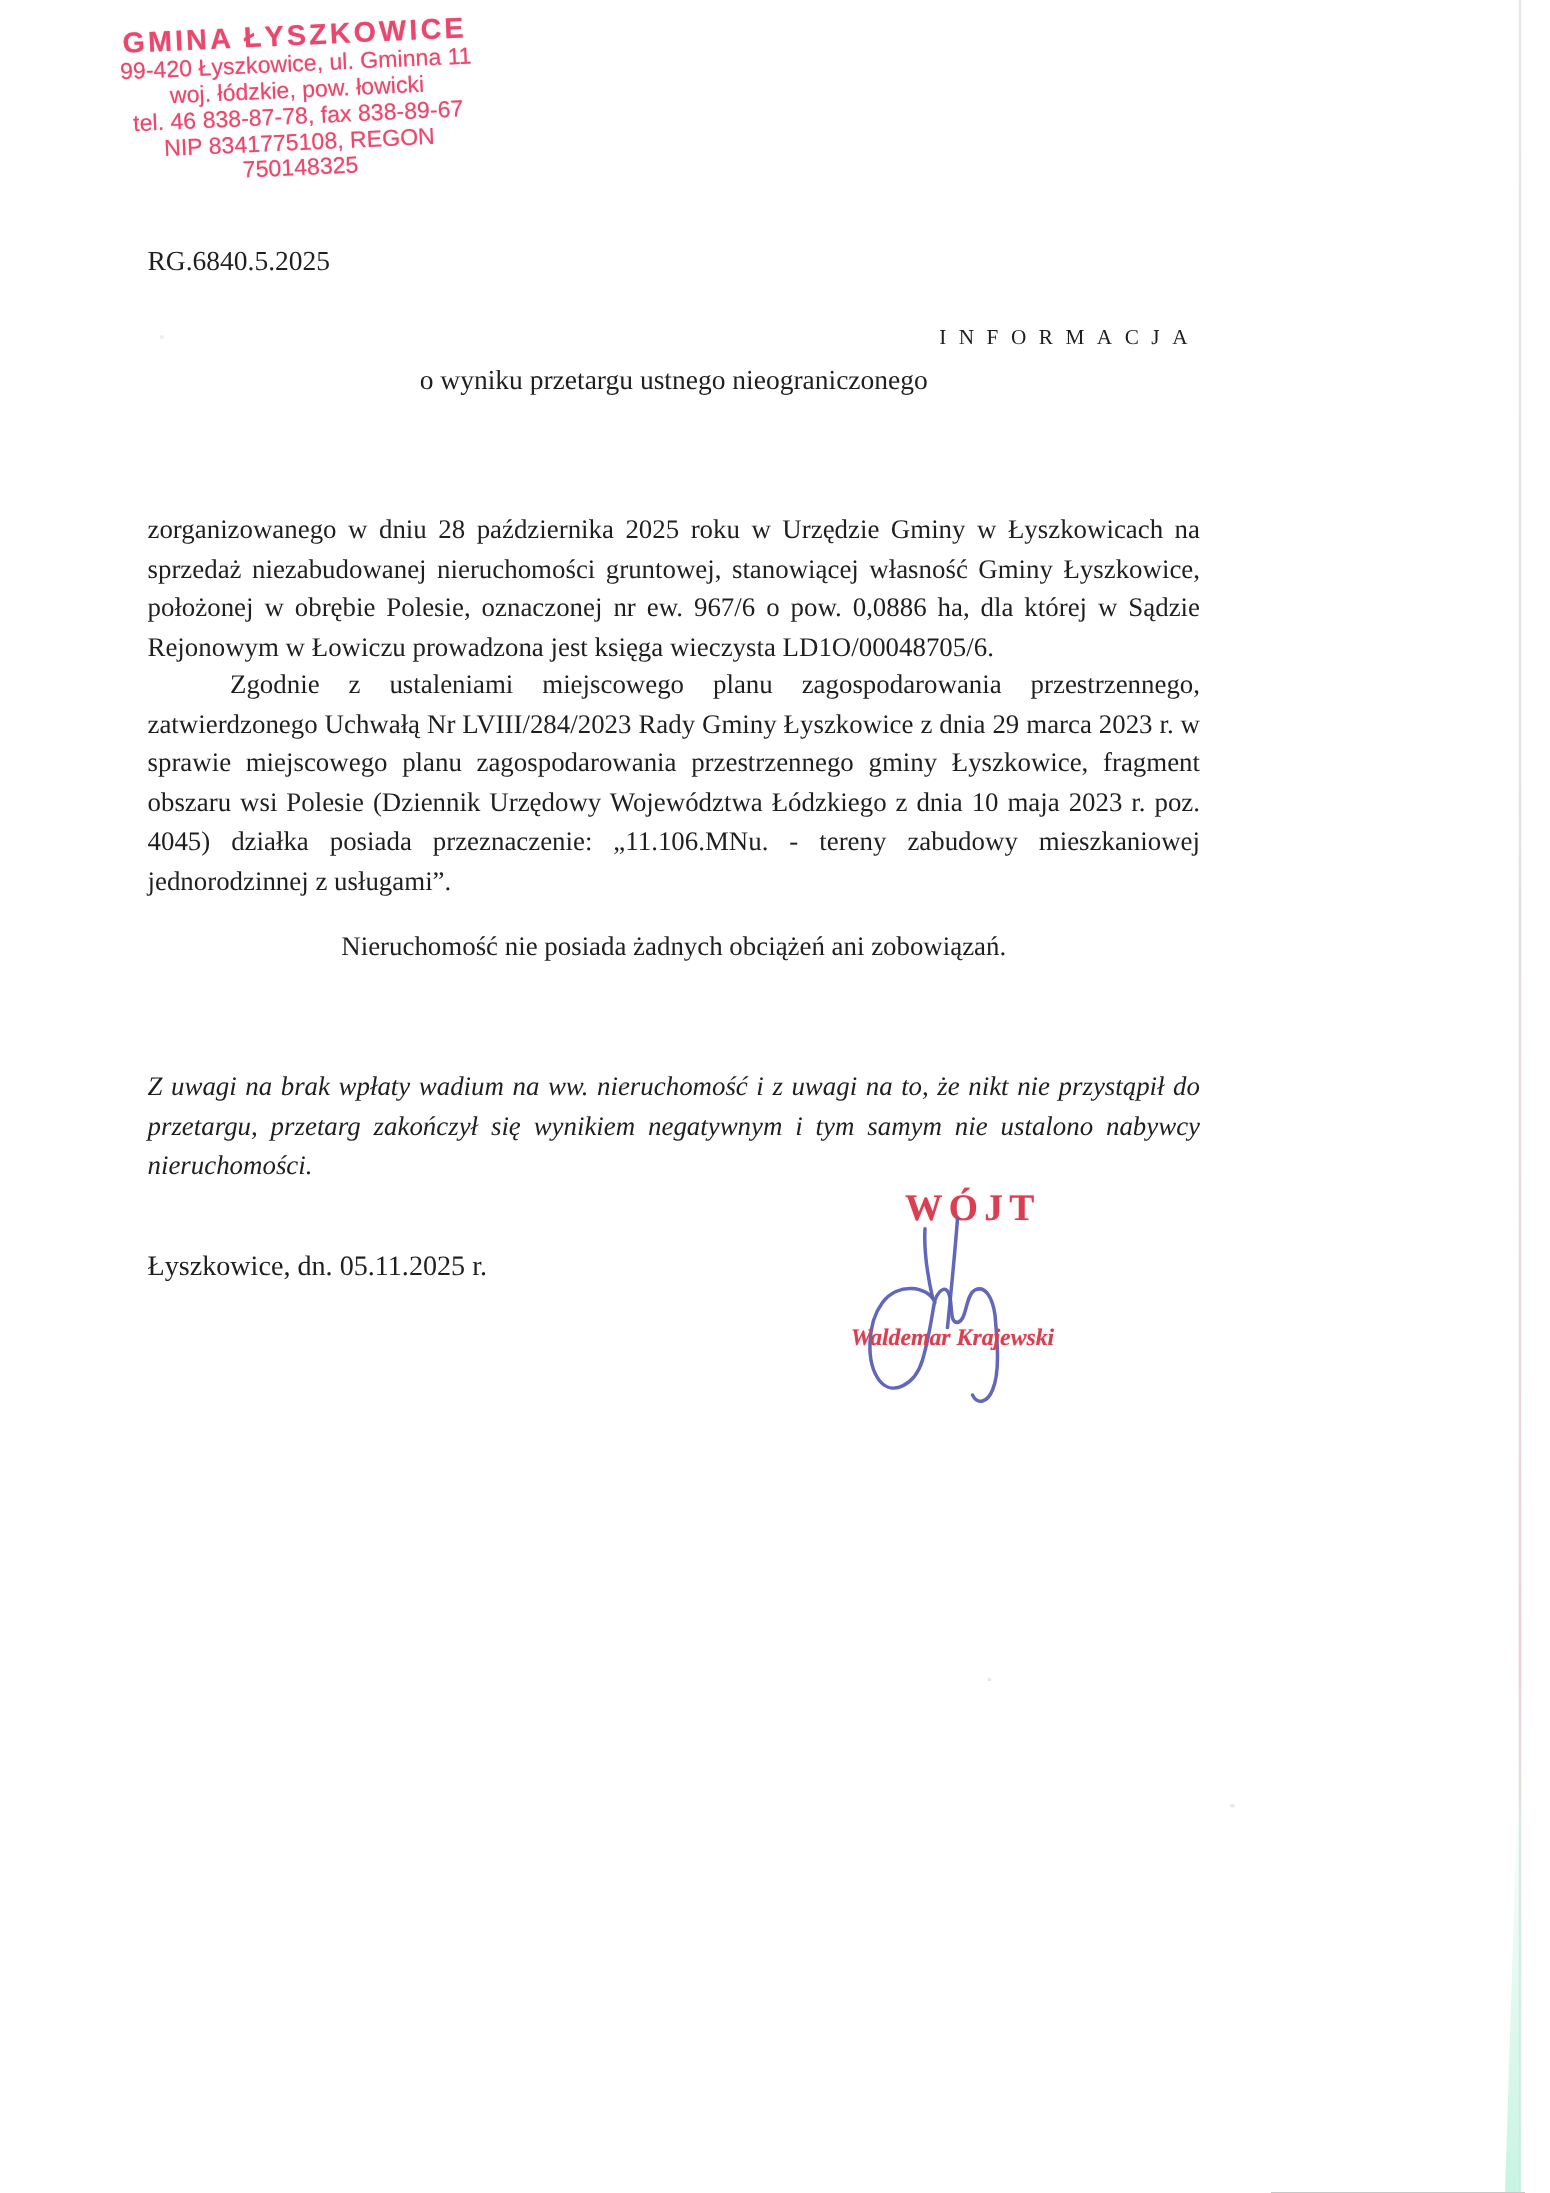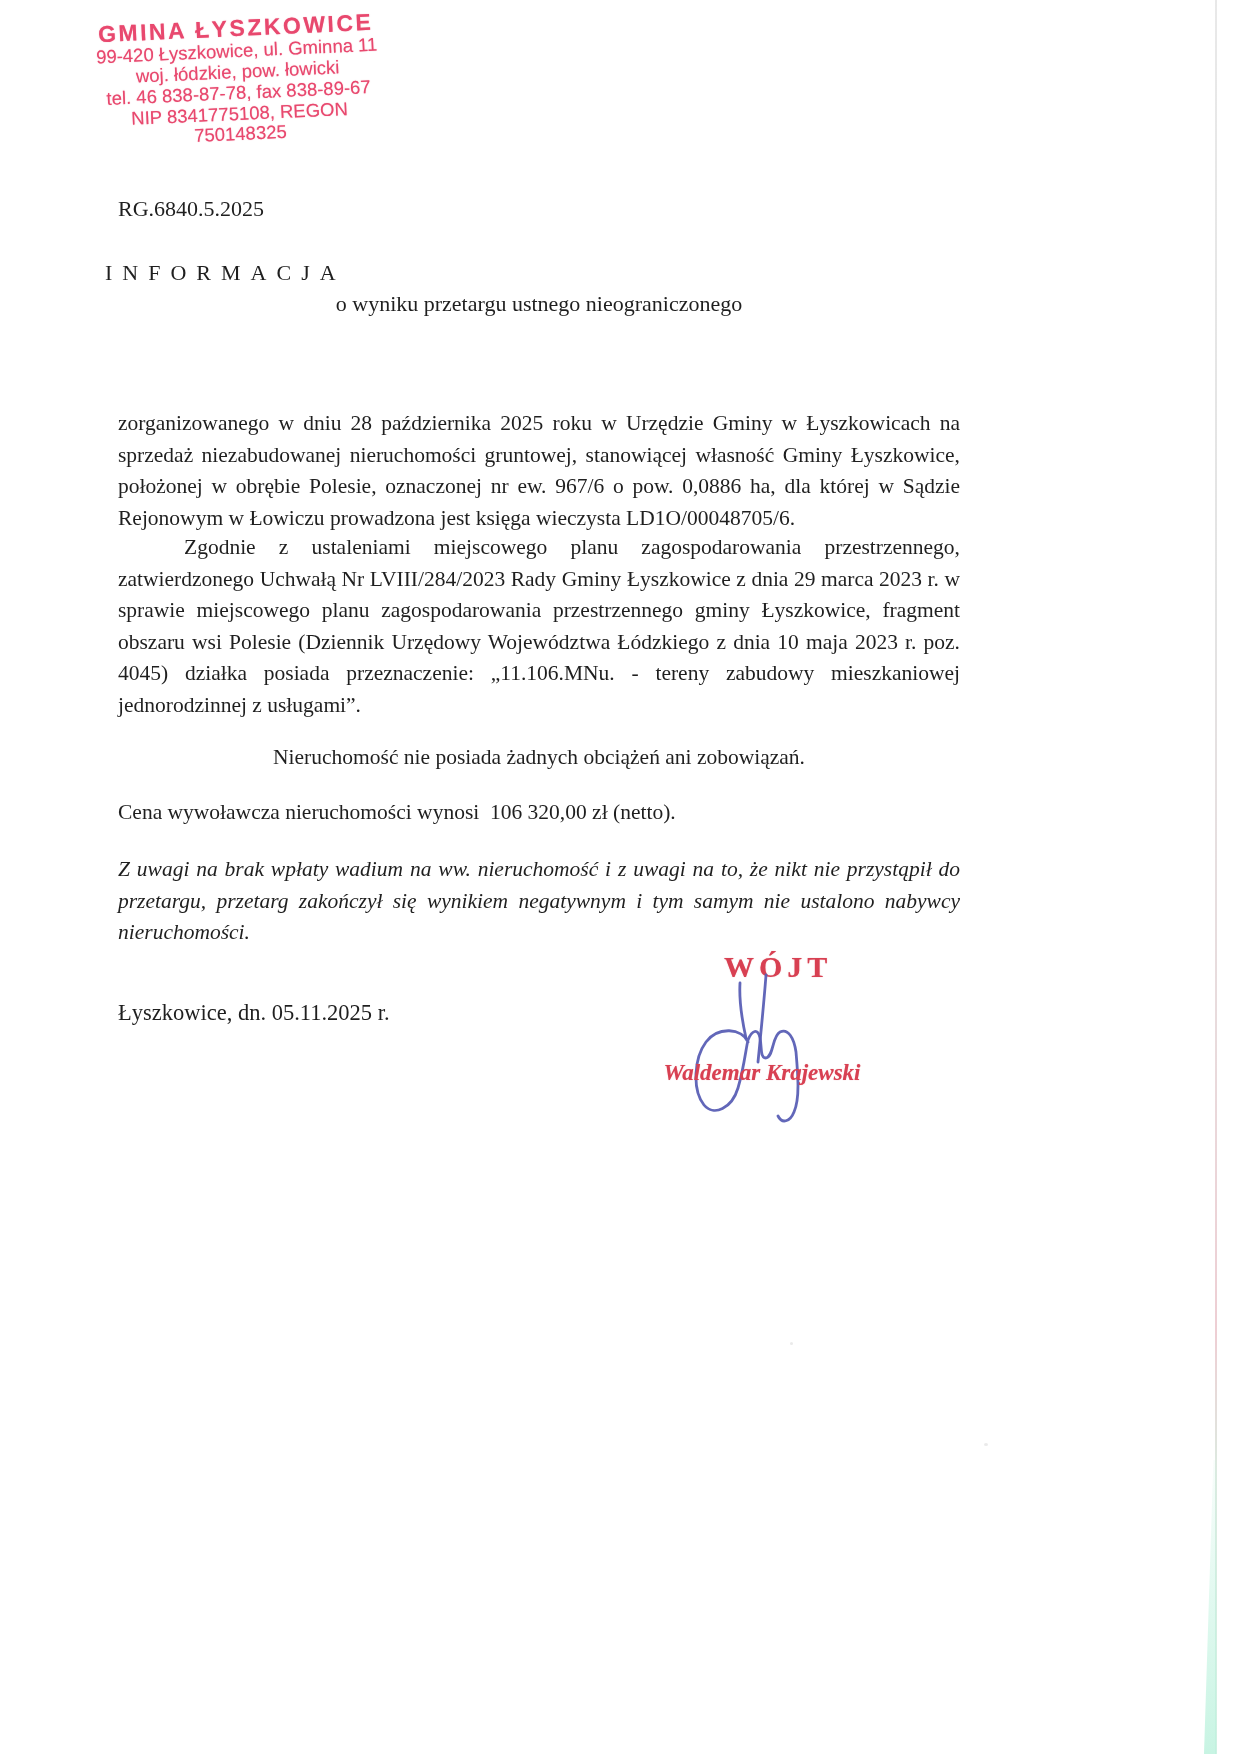--- a/index.html
+++ b/index.html
@@ -19,22 +19,22 @@
     text-align:center;
     color:var(--stamp-color,#e8486e);
     font-family:"Liberation Sans", sans-serif;
     text-shadow:0 0 1px rgba(232,72,110,.55);
   }
   .sender-stamp .s1{font-size:23px;font-weight:700;letter-spacing:2.5px;line-height:24px;}
   .sender-stamp .s2{font-size:18.5px;font-weight:500;line-height:20px;margin-top:1px;}
   
   .ref{position:absolute;left:118px;top:196px;font-size:22px;}
   .title{
-    position:absolute;left:105px;top:260px;width:842px;
-    text-align:left;font-size:22px;letter-spacing:10px;
+    position:absolute;left:118px;top:260px;width:842px;
+    text-align:right;font-size:17px;letter-spacing:10px;
   }
   .subtitle{
     position:absolute;left:118px;top:291px;width:842px;
     text-align:center;font-size:22px;
   }
   
   .para{
     position:absolute;left:118px;width:842px;
     font-size:21.5px;line-height:31.5px;
     text-align:justify;white-space:pre-wrap;
@@ -48,21 +48,21 @@
   .place-date{position:absolute;left:118px;top:1000px;font-size:22.5px;}
   .mayor-stamp{
     position:absolute;left:712px;top:950px;width:110px;
     font-size:30px;font-weight:700;letter-spacing:5px;
     color:var(--seal-color,#d84052);
     text-shadow:0 0 1px rgba(216,64,82,.5);
     margin-left:12px;
   }
   .name-stamp{
     position:absolute;left:652px;top:1060px;width:220px;text-align:center;
-    font-size:23px;font-weight:700;font-style:italic;
+    font-size:19px;font-weight:700;font-style:italic;
     color:var(--seal-color,#d84052);
     text-shadow:0 0 1px rgba(216,64,82,.45);
   }
   .ink-signature{position:absolute;left:690px;top:960px;width:180px;height:180px;}
   .ink-signature path{
     fill:none;stroke:var(--ink-color,#5a5fb5);
     stroke-width:2.8;stroke-linecap:round;stroke-linejoin:round;opacity:.95;
   }
   
   .scan-line{
@@ -97,21 +97,20 @@
   </div>
 
   <div class="ref">RG.6840.5.2025</div>
 
   <div class="title">INFORMACJA</div>
   <div class="subtitle">o wyniku przetargu ustnego nieograniczonego</div>
 
   <div class="para p1">zorganizowanego w dniu 28 października 2025 roku w Urzędzie Gminy w Łyszkowicach na sprzedaż niezabudowanej nieruchomości gruntowej, stanowiącej własność Gminy Łyszkowice, położonej w obrębie Polesie, oznaczonej nr ew. 967/6 o pow. 0,0886 ha, dla której w Sądzie Rejonowym w Łowiczu prowadzona jest księga wieczysta LD1O/00048705/6.</div>
   <div class="para p2">Zgodnie z ustaleniami miejscowego planu zagospodarowania przestrzennego, zatwierdzonego Uchwałą Nr LVIII/284/2023 Rady Gminy Łyszkowice z dnia 29 marca 2023 r. w sprawie miejscowego planu zagospodarowania przestrzennego gminy Łyszkowice, fragment obszaru wsi Polesie (Dziennik Urzędowy Województwa Łódzkiego z dnia 10 maja 2023 r. poz. 4045) działka posiada przeznaczenie: „11.106.MNu. - tereny zabudowy mieszkaniowej jednorodzinnej z usługami”.</div>
   <div class="para p3">Nieruchomość nie posiada żadnych obciążeń ani zobowiązań.</div>
-  <div class="para p4">Cena wywoławcza nieruchomości wynosi  106 320,00 zł (netto).</div>
   <div class="para p5">Z uwagi na brak wpłaty wadium na ww. nieruchomość i z uwagi na to, że nikt nie przystąpił do przetargu, przetarg zakończył się wynikiem negatywnym i tym samym nie ustalono nabywcy nieruchomości.</div>
 
   <div class="place-date">Łyszkowice, dn. 05.11.2025 r.</div>
 
   <div class="mayor-stamp">WÓJT</div>
   <svg class="ink-signature" viewBox="0 0 180 180" xmlns="http://www.w3.org/2000/svg">
     <path d="M 50,23 C 49,40 52,60 56,78"></path>
     <path d="M 76,15 C 74,42 71,72 68,102"></path>
     <path d="M 58,82
       C 52,68 28,66 16,82

